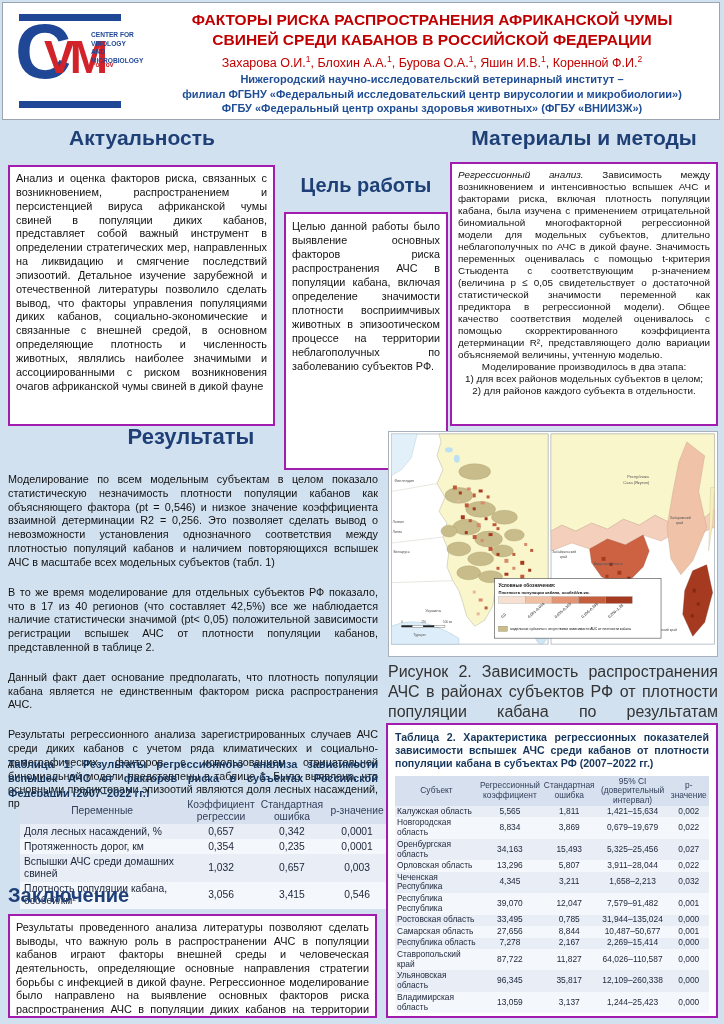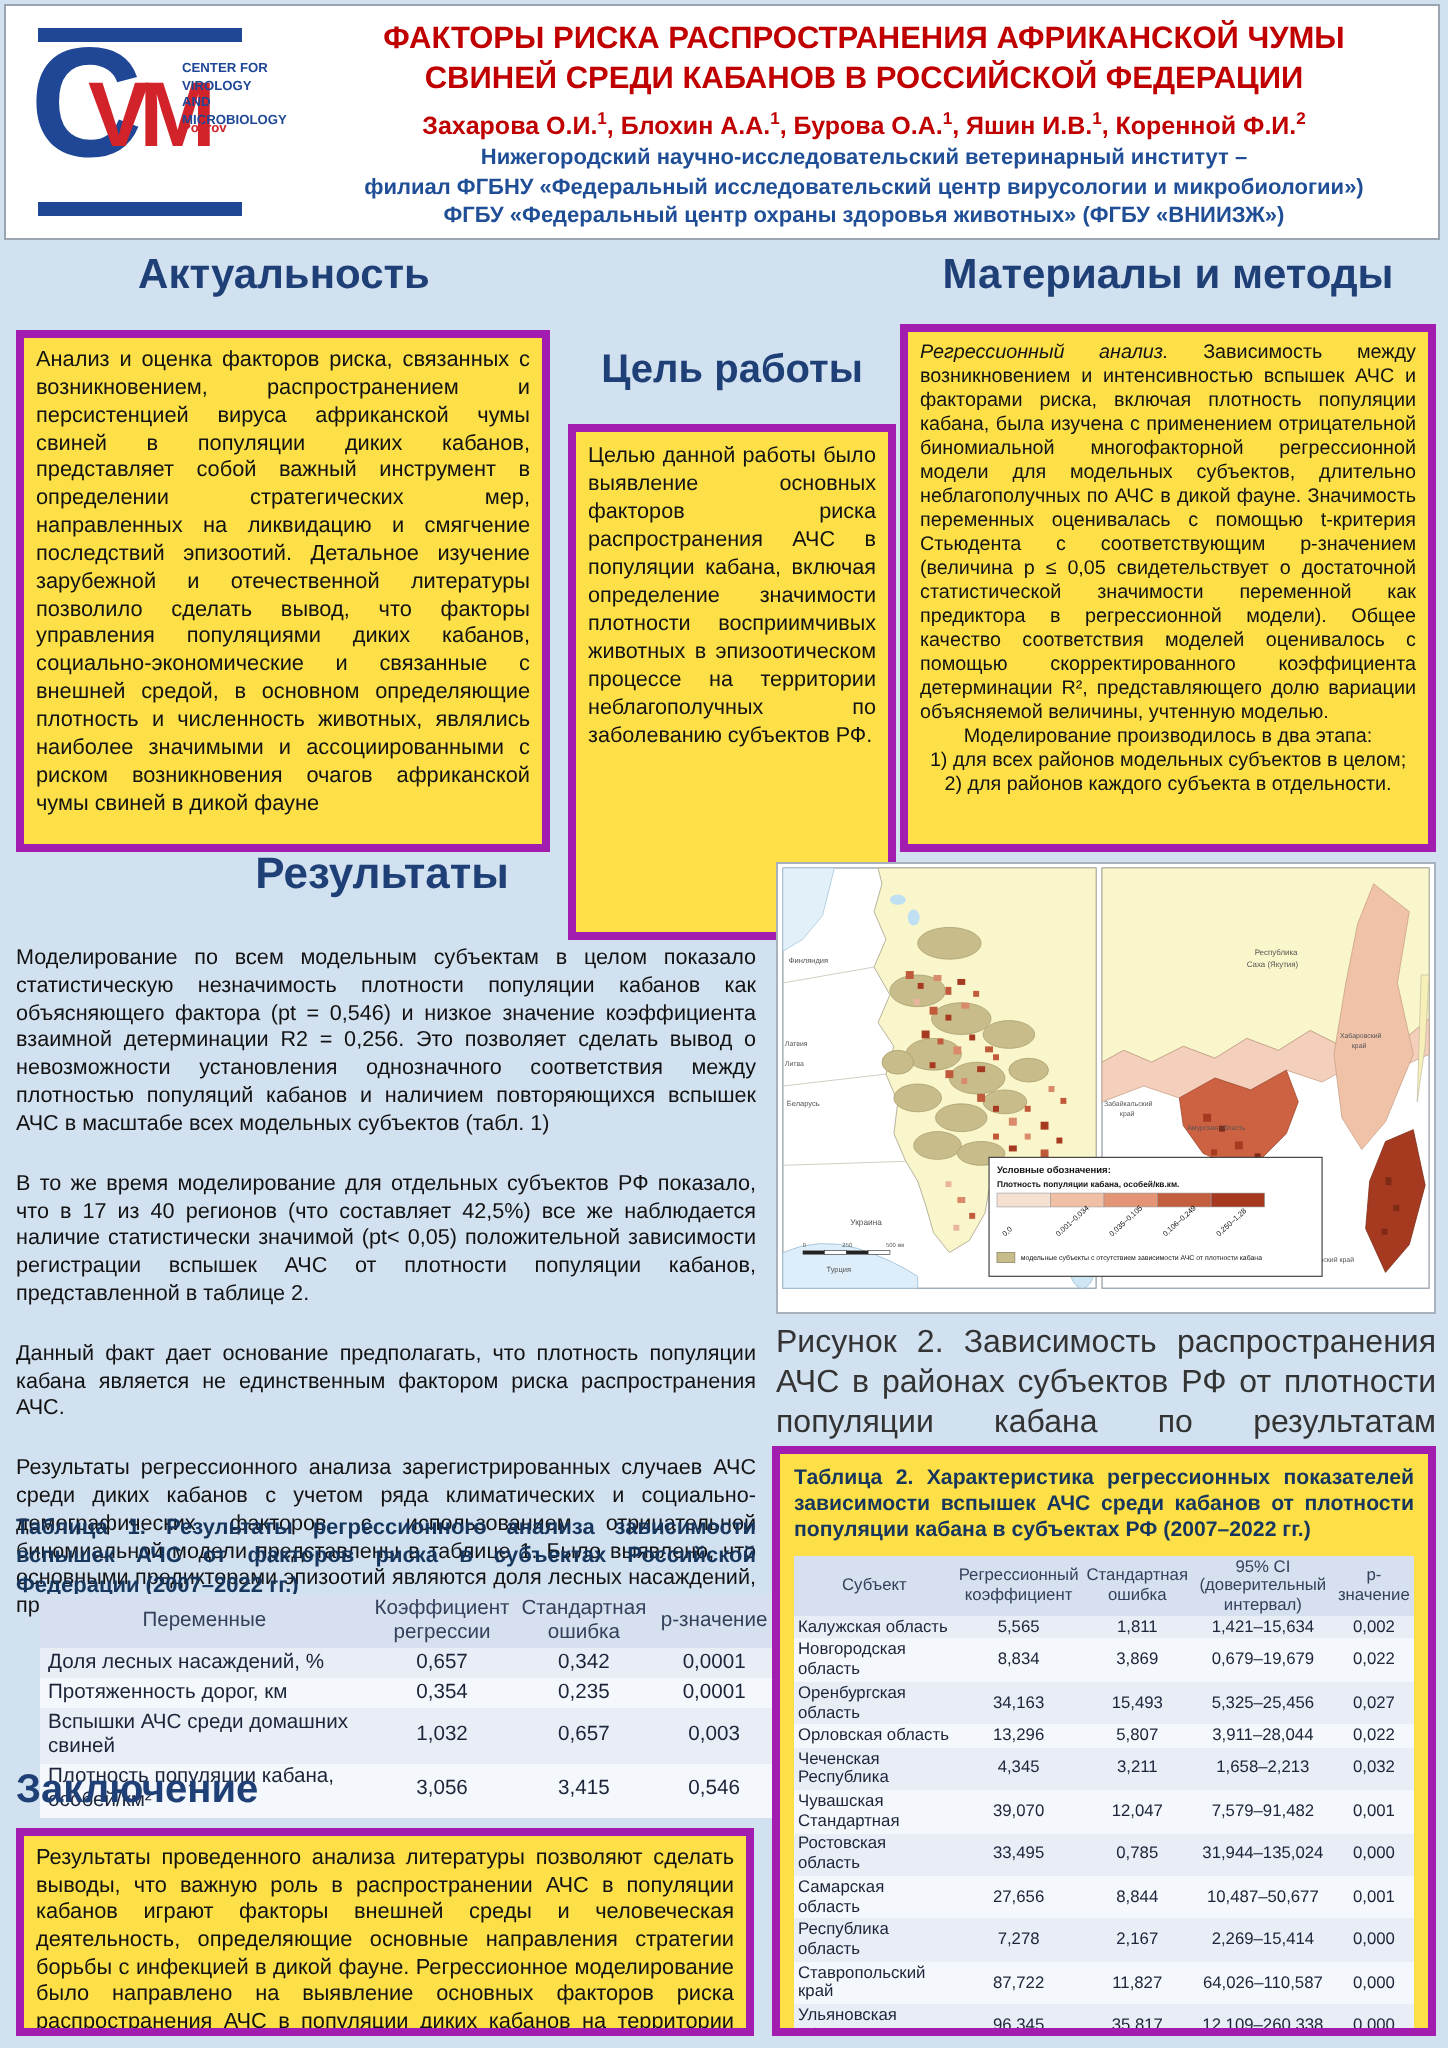--- a/index.html
+++ b/index.html
@@ -3,35 +3,35 @@
 <meta charset="utf-8">
 <style>
   html,body{margin:0;padding:0;background:#b9cbdd;}
   .poster{position:relative;width:724px;height:1024px;background:#d2e1f0;
           font-family:"Liberation Sans",sans-serif;overflow:hidden;}
   
   .header{position:absolute;left:2px;top:2px;width:718px;height:118px;background:#ffffff;
           border:1px solid #9aa5b1;box-sizing:border-box;}
   .titleblock{position:absolute;left:148px;top:7px;width:562px;text-align:center;}
   .title-line{color:#c00000;font-weight:bold;font-size:15.5px;line-height:1.3;}
-  .authors{color:#c00000;font-weight:bold;font-size:12.5px;margin-top:4px;}
+  .authors{color:#c00000;font-weight:normal;font-size:12.5px;margin-top:4px;}
   .authors sup{font-size:8.5px;}
   .affil{color:#1f4e96;font-weight:bold;font-size:11px;line-height:1.3;margin-top:2px;}
   
   .logo{position:absolute;left:14px;top:11px;width:126px;height:98px;}
   .logo .bar{position:absolute;left:2px;width:102px;height:7px;background:#1f4796;}
   .logo .bar.top{top:0;} .logo .bar.bot{bottom:4px;}
   .logo-c{position:absolute;left:-2px;top:-8px;font-size:78px;font-weight:bold;color:#1f4796;}
   .logo-vm{position:absolute;left:27px;top:16px;font-size:46px;font-weight:bold;color:#d2232a;letter-spacing:-5px;}
   .logo-org{position:absolute;left:74px;top:17px;width:50px;font-size:6.6px;font-weight:bold;color:#1f4796;line-height:1.3;}
   .logo-city{position:absolute;left:74px;top:47px;font-size:6.6px;font-weight:bold;color:#d2232a;}
   
   .h-sec{position:absolute;color:#1f4077;font-weight:bold;text-align:center;}
   
-  .box{position:absolute;background:#fde047;border:4px solid #a21caf;box-sizing:border-box;
+  .box{position:absolute;background:#ffffff;border:2px solid #a21caf;box-sizing:border-box;
        padding:5px 6px;text-align:justify;color:#121212;overflow:hidden;}
   .lead-italic{font-style:italic;}
   
   .paras{position:absolute;text-align:justify;color:#121212;}
   .paras p{margin:16px 0 7px 0;}
   
   .tcap{position:absolute;font-weight:bold;color:#17365d;text-align:justify;}
   table.data{border-collapse:collapse;width:100%;color:#1b2438;}
   table.data th{background:#d7e0ee;font-weight:normal;color:#33415c;text-align:center;
                 padding:2px 3px;line-height:1.12;}
@@ -341,21 +341,21 @@
             <td>0,022</td>
           </tr>
           <tr>
             <td>Чеченская Республика</td>
             <td>4,345</td>
             <td>3,211</td>
             <td>1,658–2,213</td>
             <td>0,032</td>
           </tr>
           <tr>
-            <td>Чувашская Стандартная</td>
+            <td>Республика Республика</td>
             <td>39,070</td>
             <td>12,047</td>
             <td>7,579–91,482</td>
             <td>0,001</td>
           </tr>
           <tr>
             <td>Ростовская область</td>
             <td>33,495</td>
             <td>0,785</td>
             <td>31,944–135,024</td>

